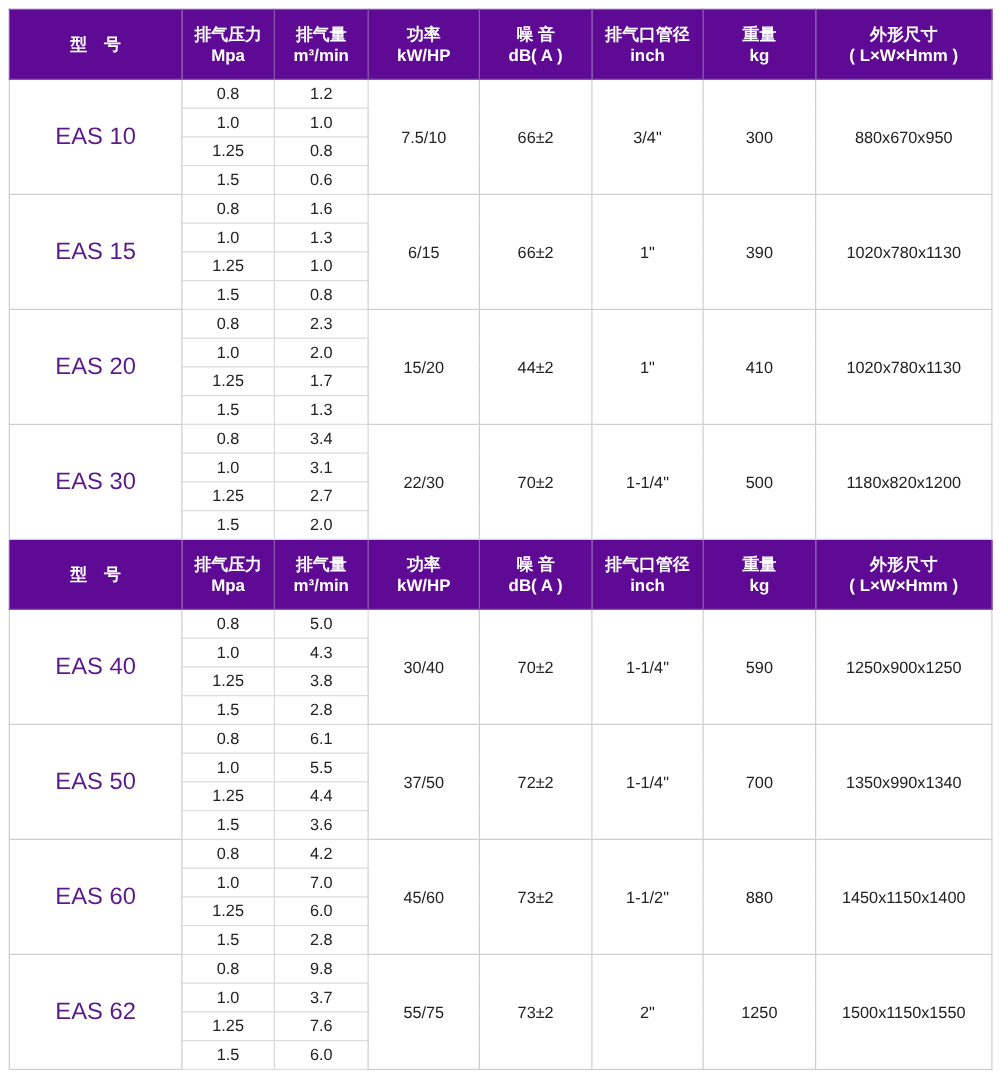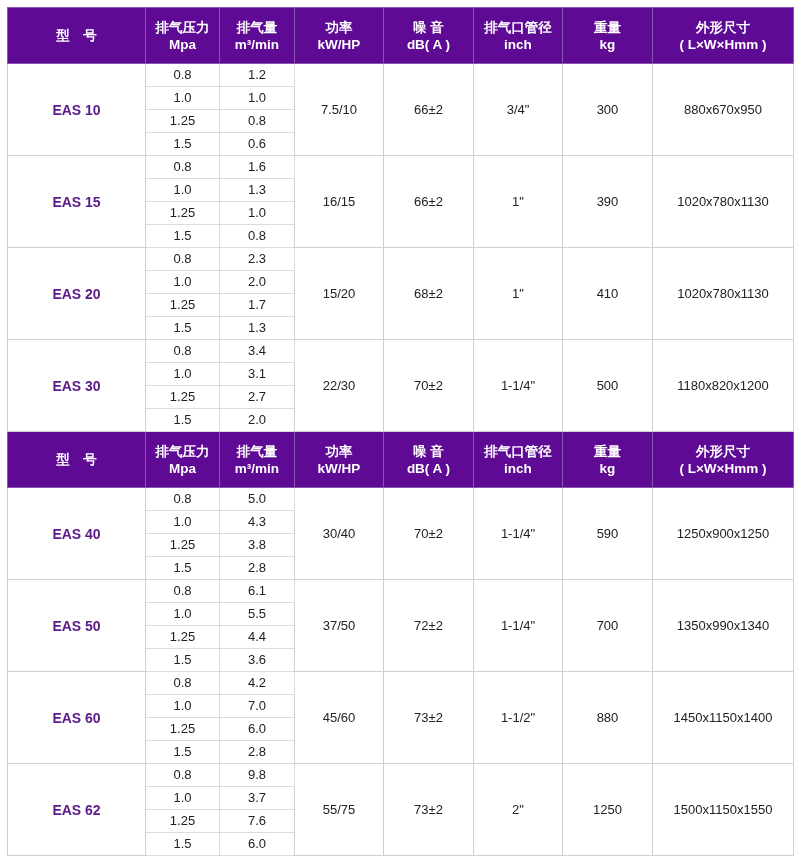--- a/index.html
+++ b/index.html
@@ -41,22 +41,22 @@
     }
     .spec-table th .line {
       display: block;
     }
     .spec-table td {
       height: 22px;
       line-height: 22px;
     }
     .spec-table td.model {
       color: #5b1a8a;
-      font-weight: bold;
-      font-size: 14px;
+      font-weight: normal;
+      font-size: 19px;
     }
     .spec-table td.sub {
       border-color: #dcdcdc;
     }
   </style>
 </head>
 <body>
 
 <table class="spec-table" id="spec-table">
   <colgroup>
@@ -122,21 +122,21 @@
         <td class="sub">0.8</td>
       </tr>
       <tr>
         <td class="sub">1.5</td>
         <td class="sub">0.6</td>
       </tr>
       <tr>
         <td class="model" rowspan="4">EAS 15</td>
         <td class="sub">0.8</td>
         <td class="sub">1.6</td>
-        <td rowspan="4">16/15</td>
+        <td rowspan="4">6/15</td>
         <td rowspan="4">66±2</td>
         <td rowspan="4">1"</td>
         <td rowspan="4">390</td>
         <td rowspan="4">1020x780x1130</td>
       </tr>
       <tr>
         <td class="sub">1.0</td>
         <td class="sub">1.3</td>
       </tr>
       <tr>
@@ -145,21 +145,21 @@
       </tr>
       <tr>
         <td class="sub">1.5</td>
         <td class="sub">0.8</td>
       </tr>
       <tr>
         <td class="model" rowspan="4">EAS 20</td>
         <td class="sub">0.8</td>
         <td class="sub">2.3</td>
         <td rowspan="4">15/20</td>
-        <td rowspan="4">68±2</td>
+        <td rowspan="4">44±2</td>
         <td rowspan="4">1"</td>
         <td rowspan="4">410</td>
         <td rowspan="4">1020x780x1130</td>
       </tr>
       <tr>
         <td class="sub">1.0</td>
         <td class="sub">2.0</td>
       </tr>
       <tr>
         <td class="sub">1.25</td>

